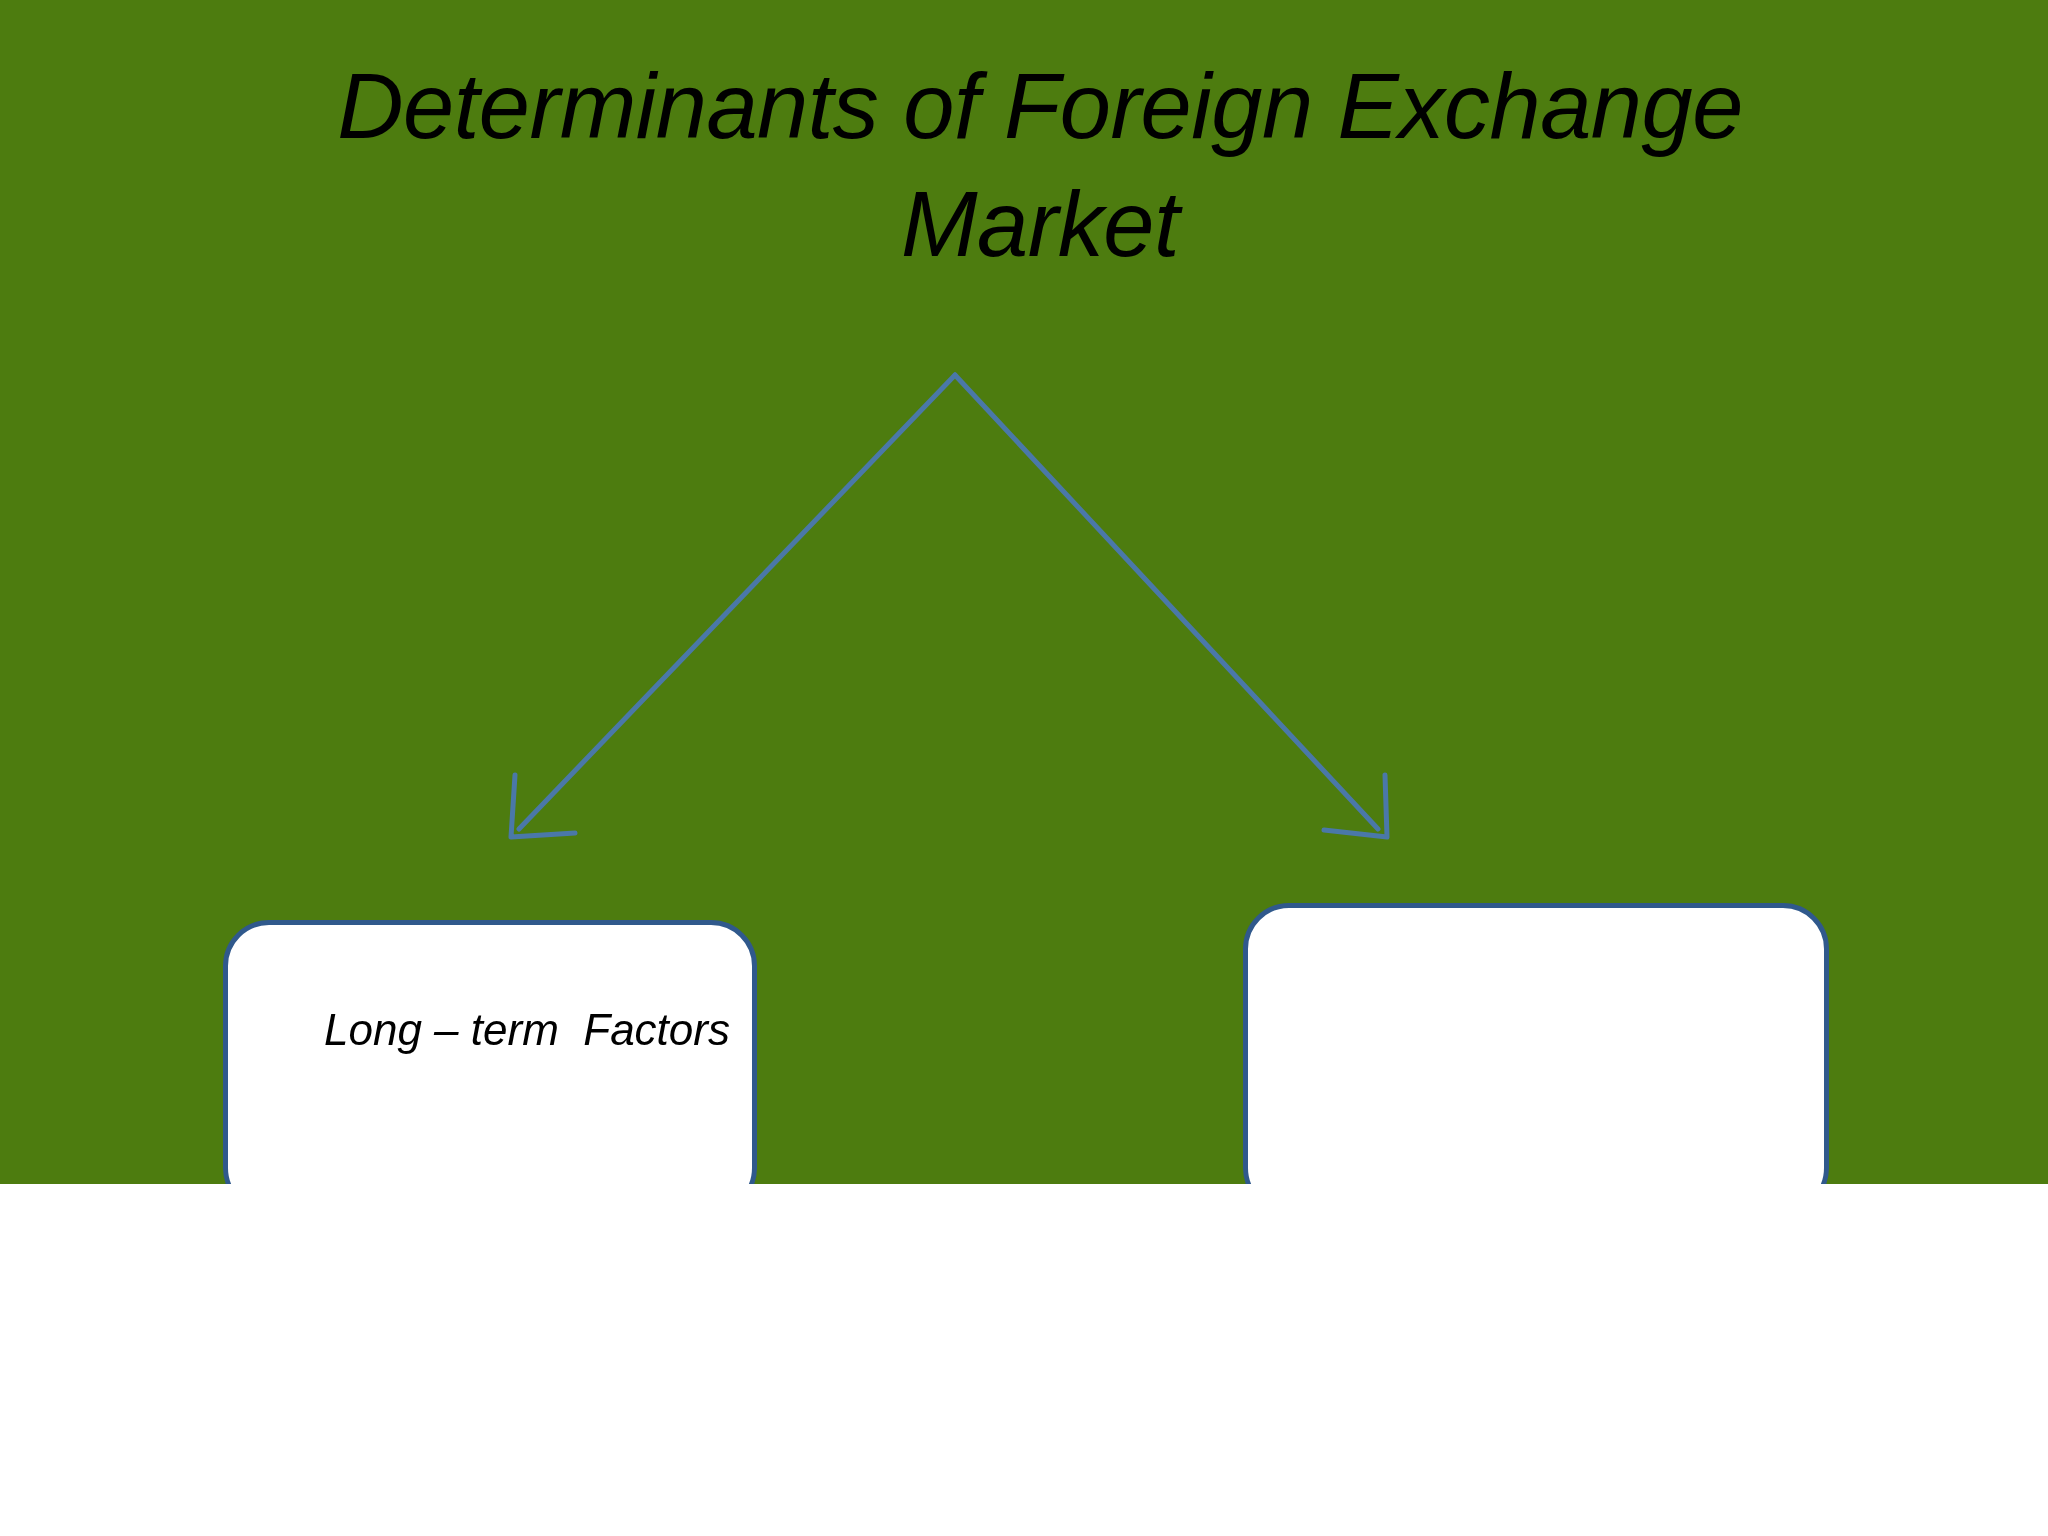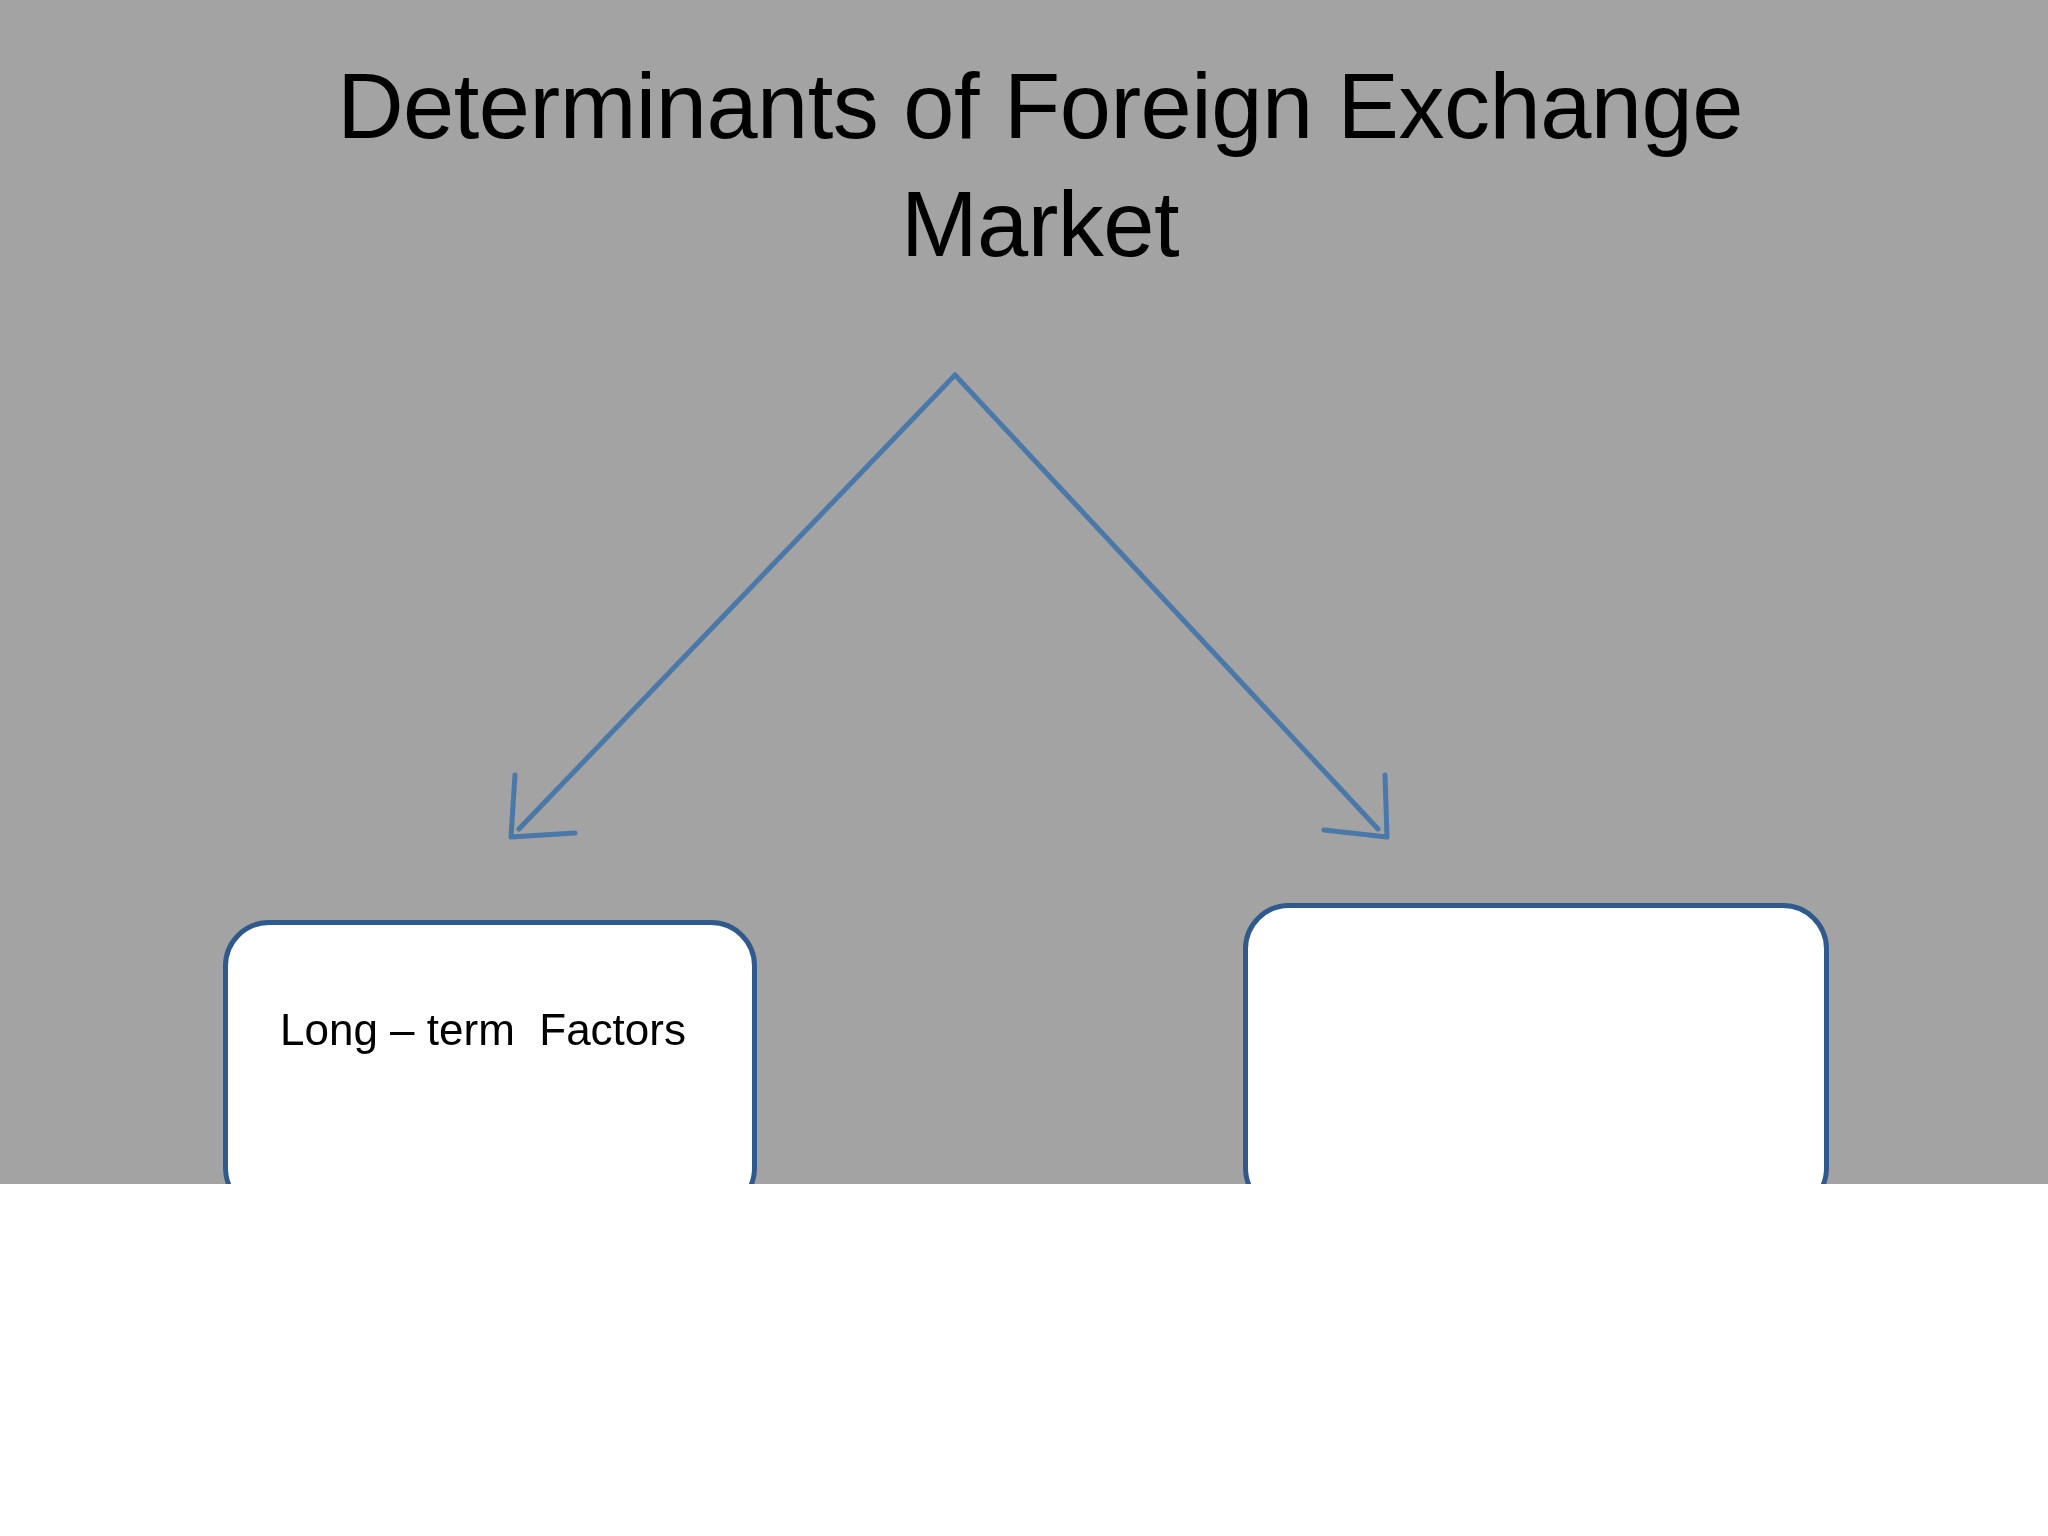--- a/index.html
+++ b/index.html
@@ -4,23 +4,24 @@
 <style>
   html, body {
     margin: 0;
     padding: 0;
     background: #ffffff;
   }
   #slide {
     position: relative;
     width: 2048px;
     height: 1184px;
-    background: #a3a3a3;
+    background: #4d7c0f;
     overflow: hidden;
     font-family: "Liberation Sans", sans-serif;
+    font-style: italic;
   }
 
   
   #slide-title {
     position: absolute;
     left: 200px;
     top: 48px;
     width: 1680px;
     text-align: center;
     font-family: "Liberation Sans", sans-serif;
@@ -51,20 +52,21 @@
     border-radius: 46px;
   }
   .node-label {
     position: absolute;
     font-family: "Liberation Sans", sans-serif;
     font-weight: 400;
     font-size: 44px;
     line-height: 1.1;
     color: #000000;
     white-space: pre;
+    margin-left: 44px;
   }
 
   #box-long-term {
     left: 223px;
     top: 920px;
     width: 534px;
     height: 294px;
   }
   #label-long-term {
     left: 280px;

